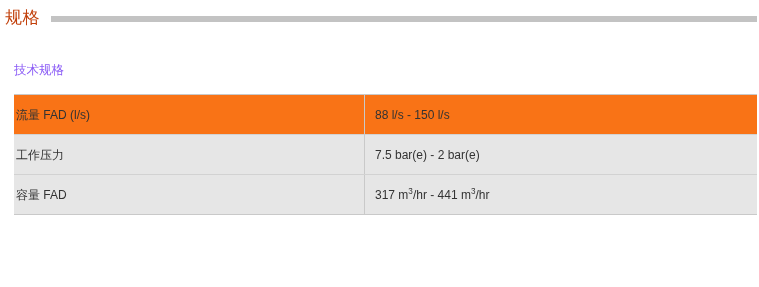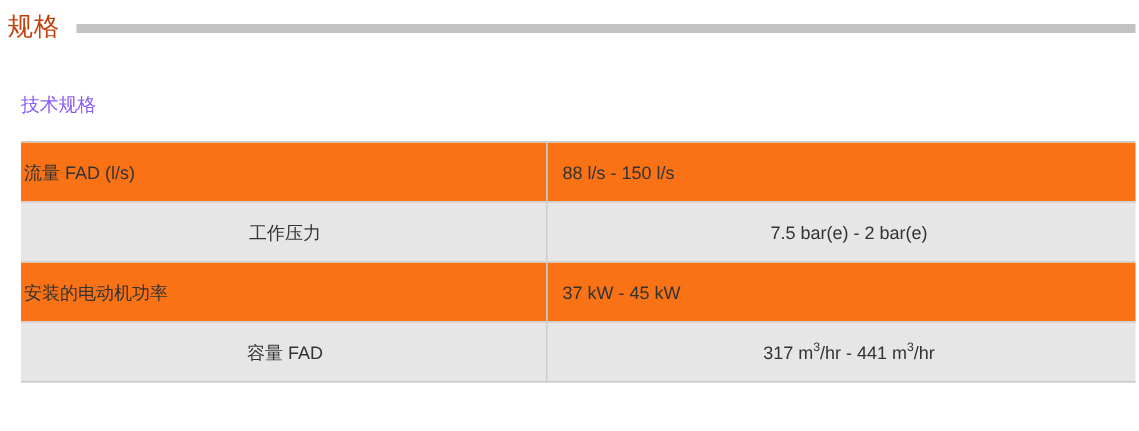--- a/index.html
+++ b/index.html
@@ -62,21 +62,21 @@
     width: 743px;
     border-collapse: collapse;
     table-layout: fixed;
     border-top: 1px solid #c9c9c9;
   }
   .spec-table tr {
     height: 40px;
   }
   .spec-table tr.odd  { background: #f97316; }
   .spec-table tr.even { background: #e6e6e6; }
-  .spec-table tr.even td { border-top: 1px solid #d2d2d2; border-bottom: 1px solid #d2d2d2; text-align: center; }
+  .spec-table tr.even td { border-top: 1px solid #d2d2d2; border-bottom: 1px solid #d2d2d2; }
   .spec-table td {
     font-size: 12px;
     line-height: 16px;
     color: #333333;
     vertical-align: middle;
     padding: 0 0 0 2px;
     white-space: nowrap;
   }
   .spec-table td.label {
     width: 348px;
@@ -118,28 +118,20 @@
         </td>
       </tr>
       <tr class="even">
         <td class="label">
           <span class="cell-text">工作压力</span>
         </td>
         <td class="value">
           <span class="cell-text">7.5 bar(e) - 2 bar(e)</span>
         </td>
       </tr>
-      <tr class="odd">
-        <td class="label">
-          <span class="cell-text">安装的电动机功率</span>
-        </td>
-        <td class="value">
-          <span class="cell-text">37 kW - 45 kW</span>
-        </td>
-      </tr>
       <tr class="even last">
         <td class="label">
           <span class="cell-text">容量 FAD</span>
         </td>
         <td class="value">
           <span class="cell-text"><span>317 m</span><sup>3</sup><span>/hr - 441 m</span><sup>3</sup><span>/hr</span></span>
         </td>
       </tr>
     </tbody>
   </table>

